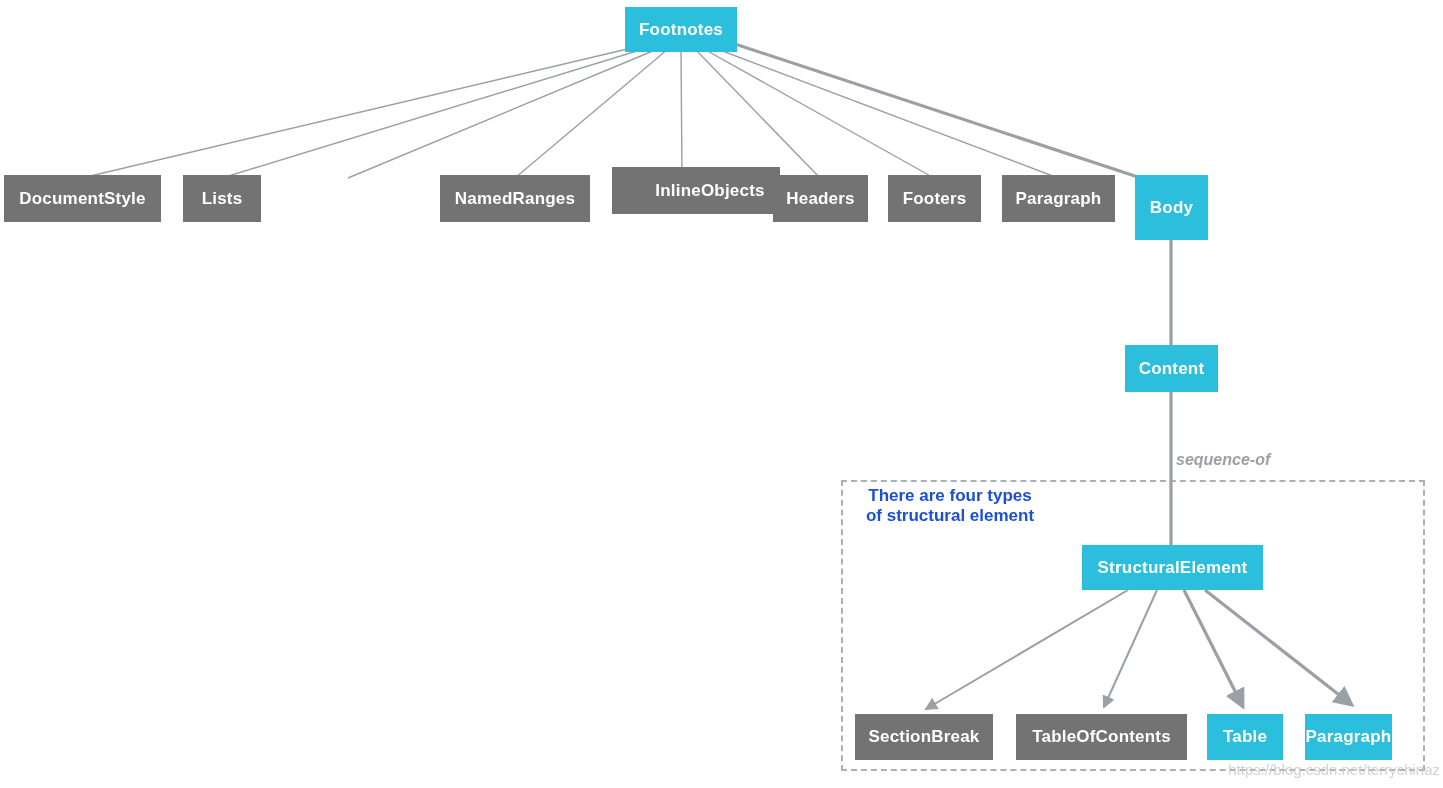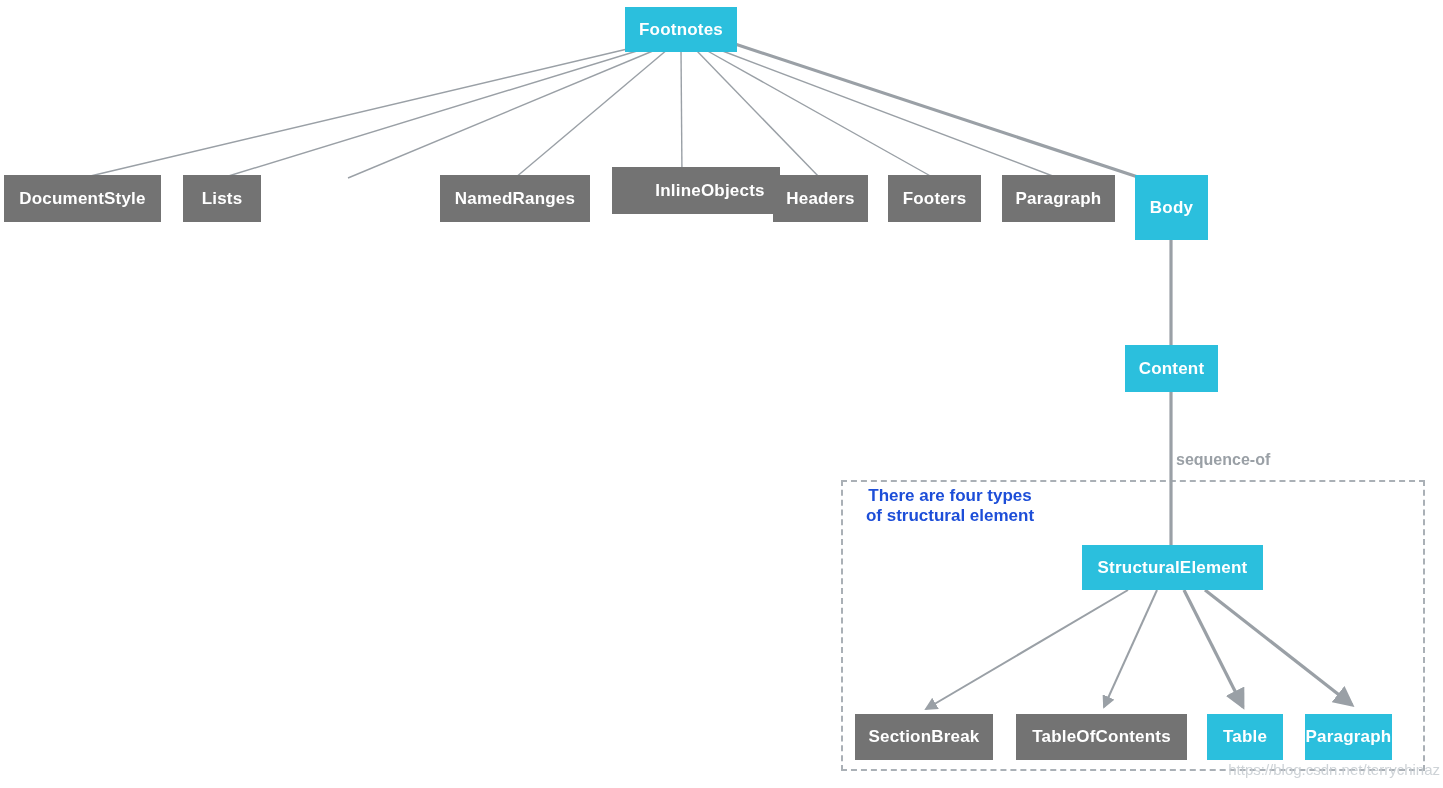--- a/index.html
+++ b/index.html
@@ -31,20 +31,21 @@
   }
   .node.primary   { background: #2bbfdd; }
   .node.secondary { background: #737373; }
   .edge-label {
     position: absolute;
     color: #9aa0a6;
     font-weight: bold;
     font-size: 16px;
     z-index: 2;
     white-space: nowrap;
+    font-style: italic;
   }
   .group-box {
     position: absolute;
     border: 2px dashed #aab0b6;
     z-index: 0;
     box-sizing: border-box;
   }
   .group-note {
     position: absolute;
     color: #1d4ed8;

